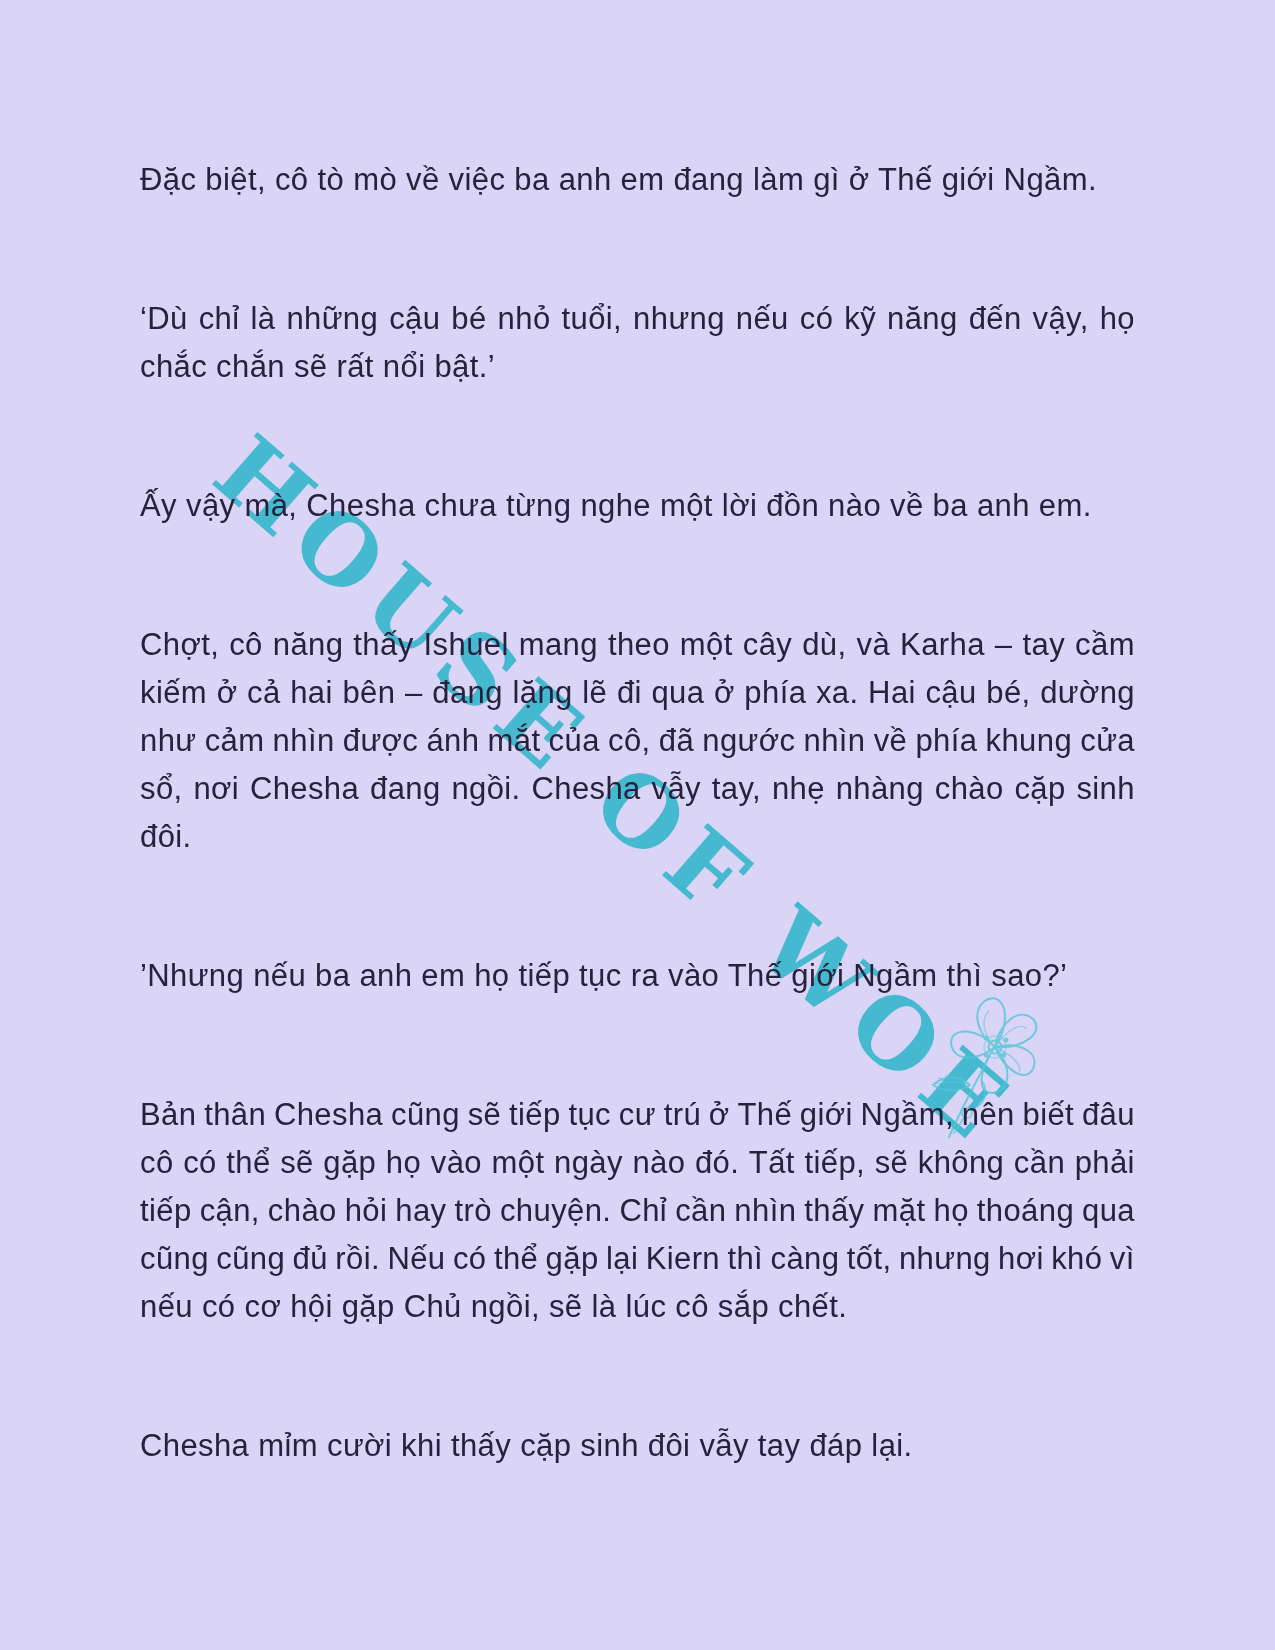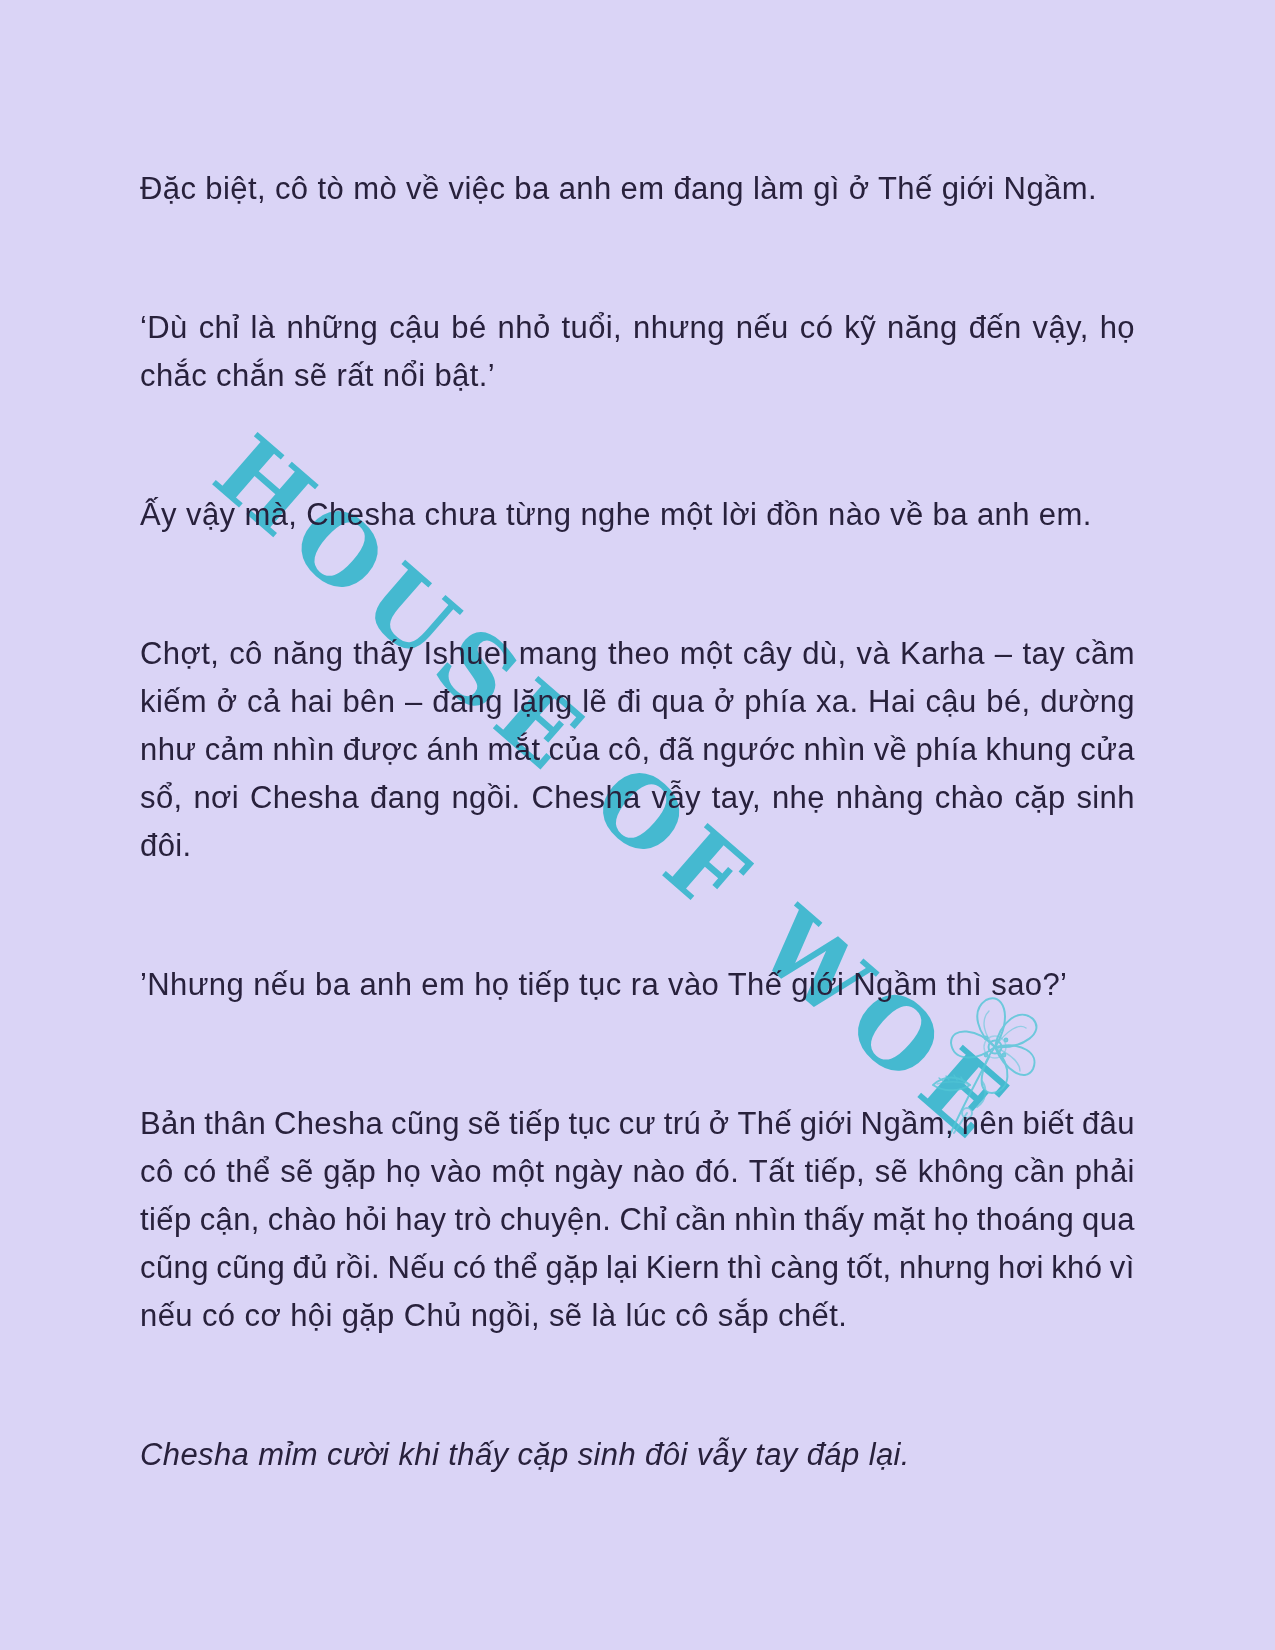--- a/index.html
+++ b/index.html
@@ -54,23 +54,23 @@
     left: 140px;
     top: 148px;
     width: 995px;
     z-index: 2;
     color: #28213c;
     font-size: 31px;
     font-weight: 300;
     letter-spacing: 0.4px;
   }
   .paragraph {
-    margin: 17px 0 91px 0;
-  }
-  .paragraph:last-child { margin-bottom: 0; font-style: italic; }
+    margin: 8px 0 91px 0;
+  }
+  .paragraph:last-child { margin-bottom: 0; }
   .line {
     line-height: 48px;
     min-height: 48px;
   }
   .line.just {
     display: flex;
     justify-content: space-between;
     flex-wrap: nowrap;
   }
   .line.last {

